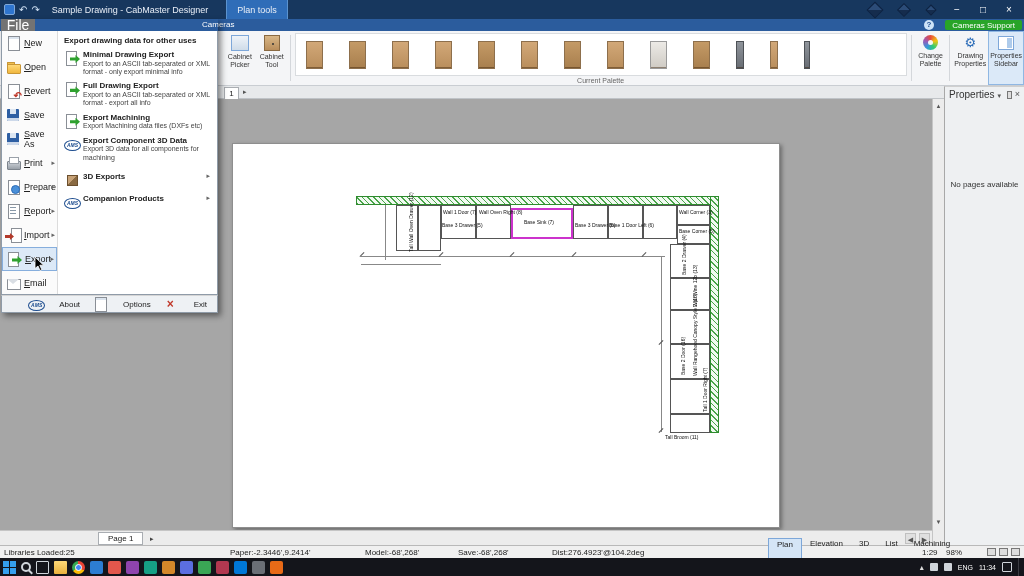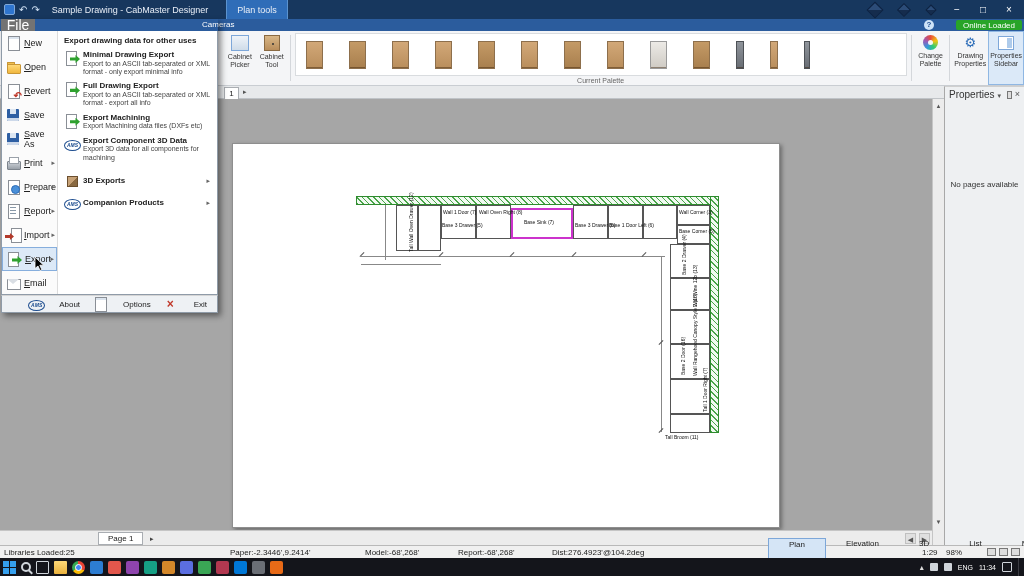--- a/index.html
+++ b/index.html
@@ -77,21 +77,21 @@
 .props-head{display:flex;align-items:center;gap:3px;height:15px;padding:0 4px;font-size:10px;color:#333}
 .props-dd::before{content:"\25BE";font-size:7px;color:#555}
 .props-pin{width:8px;height:8px;border:1px solid #777;background:#ddd}
 .props-x{font-size:9px;color:#555;line-height:1}
 .props-msg{margin-top:78px;text-align:center;font-size:8px;color:#333}
 
 
 #status{position:absolute;top:545px;left:0;right:0;height:13px;background:#f0f0f0;border-top:1px solid #b9b9b9;font-size:8px}
 .sb{position:absolute;top:2px;white-space:nowrap}
 .vtabs{position:absolute;left:768px;top:0;height:12px;display:flex;align-items:center}
-.vtab{padding:0 20px;height:29px;line-height:12px}
+.vtab{padding:0 8px;height:29px;line-height:12px}
 .vtab.active{background:#d5e5f6;border:1px solid #7da7d9}
 .sbi{width:9px;height:8px;border:1px solid #777;background:#ddd}
 .sb-icons{position:absolute;right:4px;top:2px;display:flex;gap:3px;align-items:center}
 
 
 #taskbar{position:absolute;top:558px;left:0;right:0;height:18px;background:#14151b;display:flex;align-items:center;gap:5px;padding:0 3px}
 .tb{width:13px;height:13px;border-radius:2px;flex:0 0 13px}
 .tb-win{display:grid;grid-template-columns:6px 6px;grid-template-rows:6px 6px;gap:1px;border-radius:0}
 .tb-win i{background:#35a0ee}
 .tb-search{border-radius:50%;border:2px solid #cfd4da;width:10px;height:10px;flex-basis:10px;position:relative}
@@ -112,21 +112,21 @@
 .menu-body{display:flex;background:#fff;border:1px solid #8f9ba8;border-top:none;height:264px}
 .menu-left{width:56px;background:#fbfbfb;border-right:1px solid #dcdcdc}
 .mi{height:24px;display:flex;align-items:center;gap:3px;padding:0 2px 0 3px;position:relative}
 .mi.hl{background:#dce9f7;border:1px solid #86aedd}
 .mi-label{flex:1;display:block;font-size:9px}
 .mi-label::first-letter{text-decoration:underline}
 .has-sub::after{content:"\25B8";font-size:7px;color:#666;position:absolute;right:2px}
 .menu-right{flex:1;padding:4px 5px;position:relative}
 .sub-header{font-weight:bold;font-size:8px;margin:1px 0 4px 1px}
 .smi{display:flex;gap:3px;margin-bottom:3px;position:relative;padding:1px}
-.smi.row{align-items:center;height:20px;margin-bottom:2px}
+.smi.row{align-items:flex-start;height:20px;margin-bottom:2px}
 .smi-title{font-weight:bold;font-size:8px;line-height:1.2}
 .smi-desc{font-size:7px;color:#444;line-height:1.2}
 .menu-footer{height:18px;background:#eef1f4;border:1px solid #8f9ba8;border-top:1px solid #d5d5d5;display:flex;align-items:center;justify-content:flex-end;gap:12px;padding:0 10px}
 .mf-item{display:flex;align-items:center;gap:15px;font-size:8px}
 
 
 .ic{width:16px;height:16px;position:relative;flex:0 0 16px}
 .ic-page::before{content:"";position:absolute;left:3px;top:1px;width:10px;height:13px;background:#fff;border:1px solid #8a8f96;box-shadow:inset 0 2px 0 #dbe4ee}
 .ic-folder::before{content:"";position:absolute;left:2px;top:3px;width:6px;height:4px;background:#f0c050;border:1px solid #c89636;border-bottom:none;border-radius:1px 1px 0 0}
 .ic-folder::after{content:"";position:absolute;left:2px;top:5px;width:12px;height:8px;background:linear-gradient(#ffd978,#f0b73e);border:1px solid #c89636;border-radius:1px}
@@ -167,21 +167,21 @@
   <span class="cube c2"></span>
   <span class="cube c3"></span>
   <span class="winbtn">−</span>
   <span class="winbtn">□</span>
   <span class="winbtn">×</span>
 </div>
 
 <div id="tabrow">
   <span class="tab-partial">Cameras</span>
   <span class="help-dot">?</span>
-  <span class="support">Online Loaded</span>
+  <span class="support">Cameras Support</span>
 </div>
 
 <div id="ribbon">
   <div class="rbtn">
     <span class="bi-picker"></span>
     <span>Cabinet Picker</span>
   </div>
   <div class="rbtn">
     <span class="bi-tool"></span>
     <span>Cabinet Tool</span>
@@ -300,21 +300,21 @@
     <span class="props-pin"></span>
     <span class="props-x">×</span>
   </div>
   <div class="props-msg">No pages available</div>
 </div>
 
 <div id="status">
   <span class="sb" style="left:4px">Libraries Loaded:25</span>
   <span class="sb" style="left:230px">Paper:-2.3446',9.2414'</span>
   <span class="sb" style="left:365px">Model:-68',268'</span>
-  <span class="sb" style="left:458px">Report:-68',268'</span>
+  <span class="sb" style="left:458px">Save:-68',268'</span>
   <span class="sb" style="left:552px">Dist:276.4923'@104.2deg</span>
   <div class="vtabs">
     <span class="vtab active">Plan</span>
     <span class="vtab">Elevation</span>
     <span class="vtab">3D</span>
     <span class="vtab">List</span>
     <span class="vtab">Machining</span>
   </div>
   <span class="sb" style="left:922px">1:29</span>
   <span class="sb" style="left:946px">98%</span>

